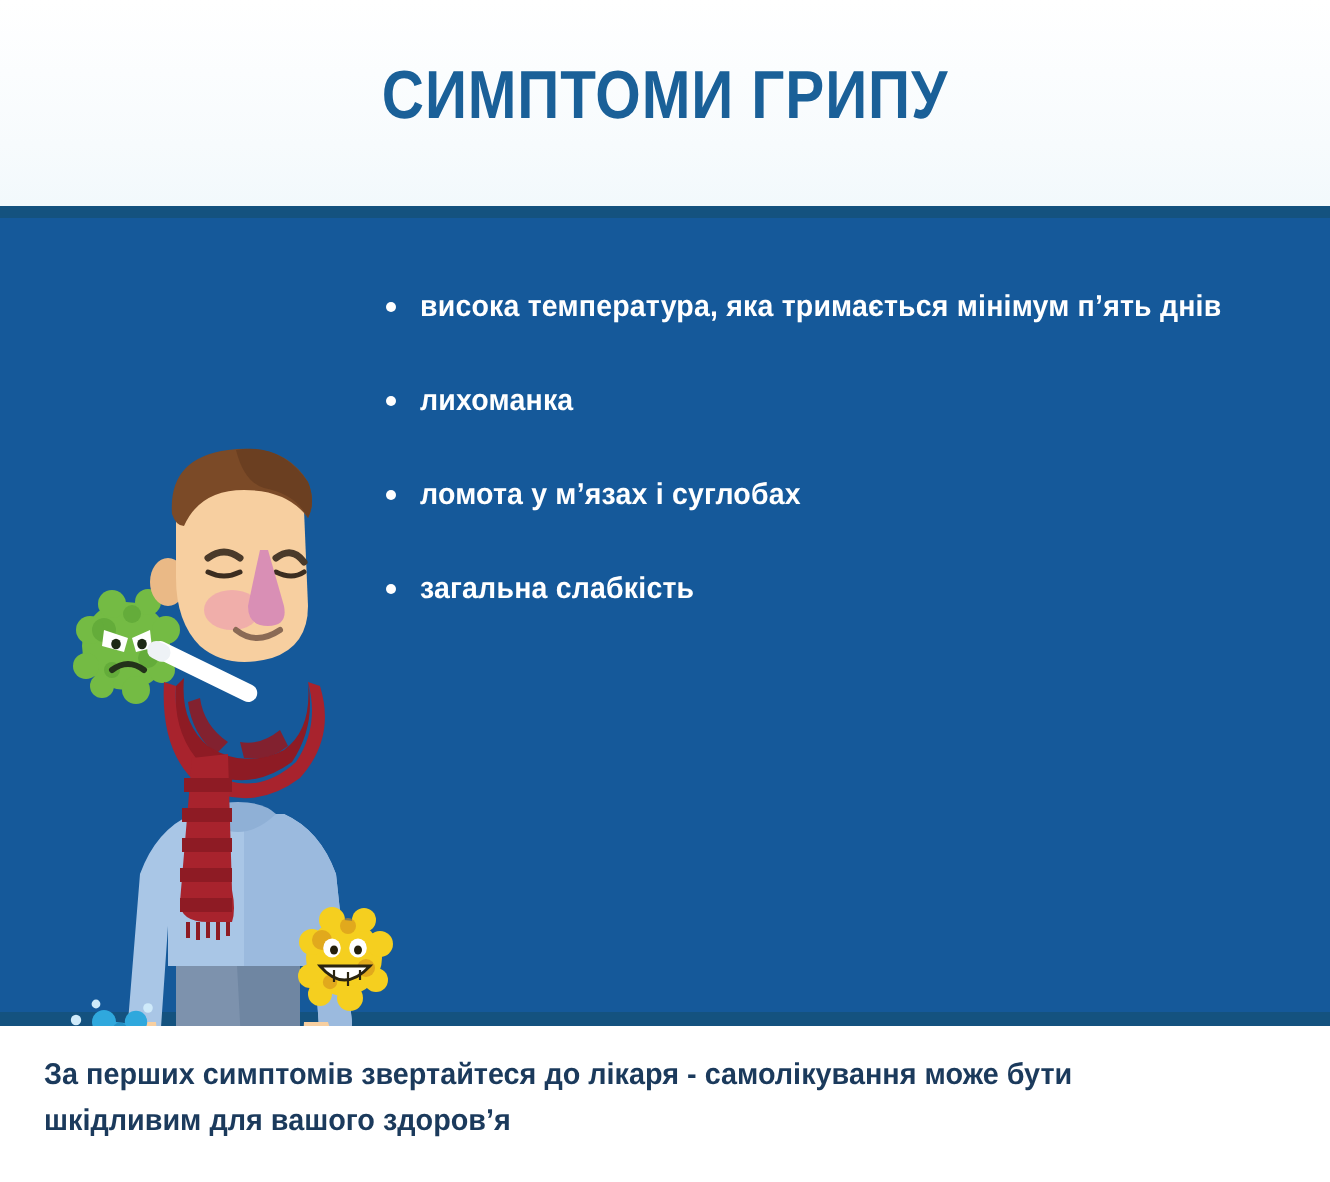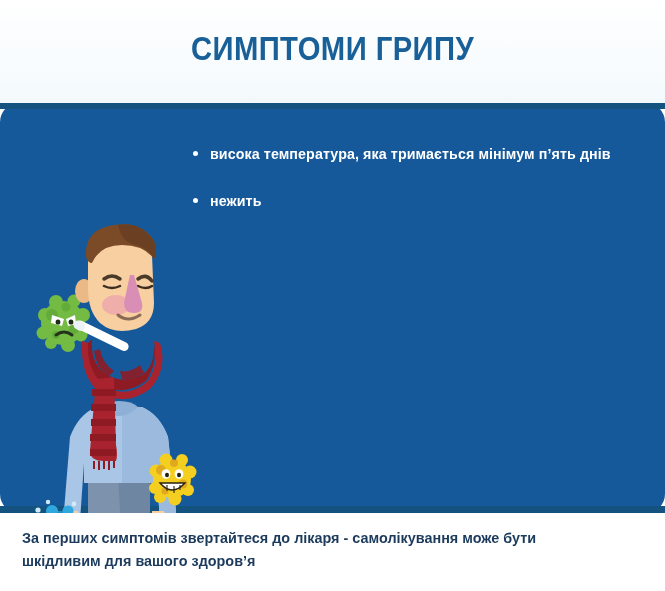--- a/index.html
+++ b/index.html
@@ -42,21 +42,20 @@
     line-height: 40px;
     white-space: nowrap;
   }
 
   
   .panel {
     position: absolute;
     left: 0; top: 103px;
     width: 665px; height: 410px;
     background: #15599a;
-    border-radius: 19px;
   }
   .panel-top-rule {
     position: absolute;
     left: 0; top: 0;
     width: 665px; height: 6px;
     background: #14527f;
   }
   .panel-bottom-rule {
     position: absolute;
     left: 0; bottom: 0;
@@ -315,30 +314,38 @@
       </svg>
     </div>
 
     <div class="symptom-list">
 
       <div class="symptom-item">
         <span class="symptom-bullet"></span>
         <span class="symptom-label">висока температура, яка тримається мінімум п’ять днів</span>
       </div>
 
-
-
-
-
-
-
       <div class="symptom-item">
         <span class="symptom-bullet"></span>
-        <span class="symptom-label">нежить</span>
+        <span class="symptom-label">лихоманка</span>
       </div>
+
+
+      <div class="symptom-item">
+        <span class="symptom-bullet"></span>
+        <span class="symptom-label">ломота у м’язах і суглобах</span>
+      </div>
+
+      <div class="symptom-item">
+        <span class="symptom-bullet"></span>
+        <span class="symptom-label">загальна слабкість</span>
+      </div>
+
+
+
 
     </div>
   </div>
 
   <div class="footer">
     <div class="footer-text">За перших симптомів звертайтеся до лікаря - самолікування може бути шкідливим для вашого здоров’я</div>
   </div>
 
 </div>
 

